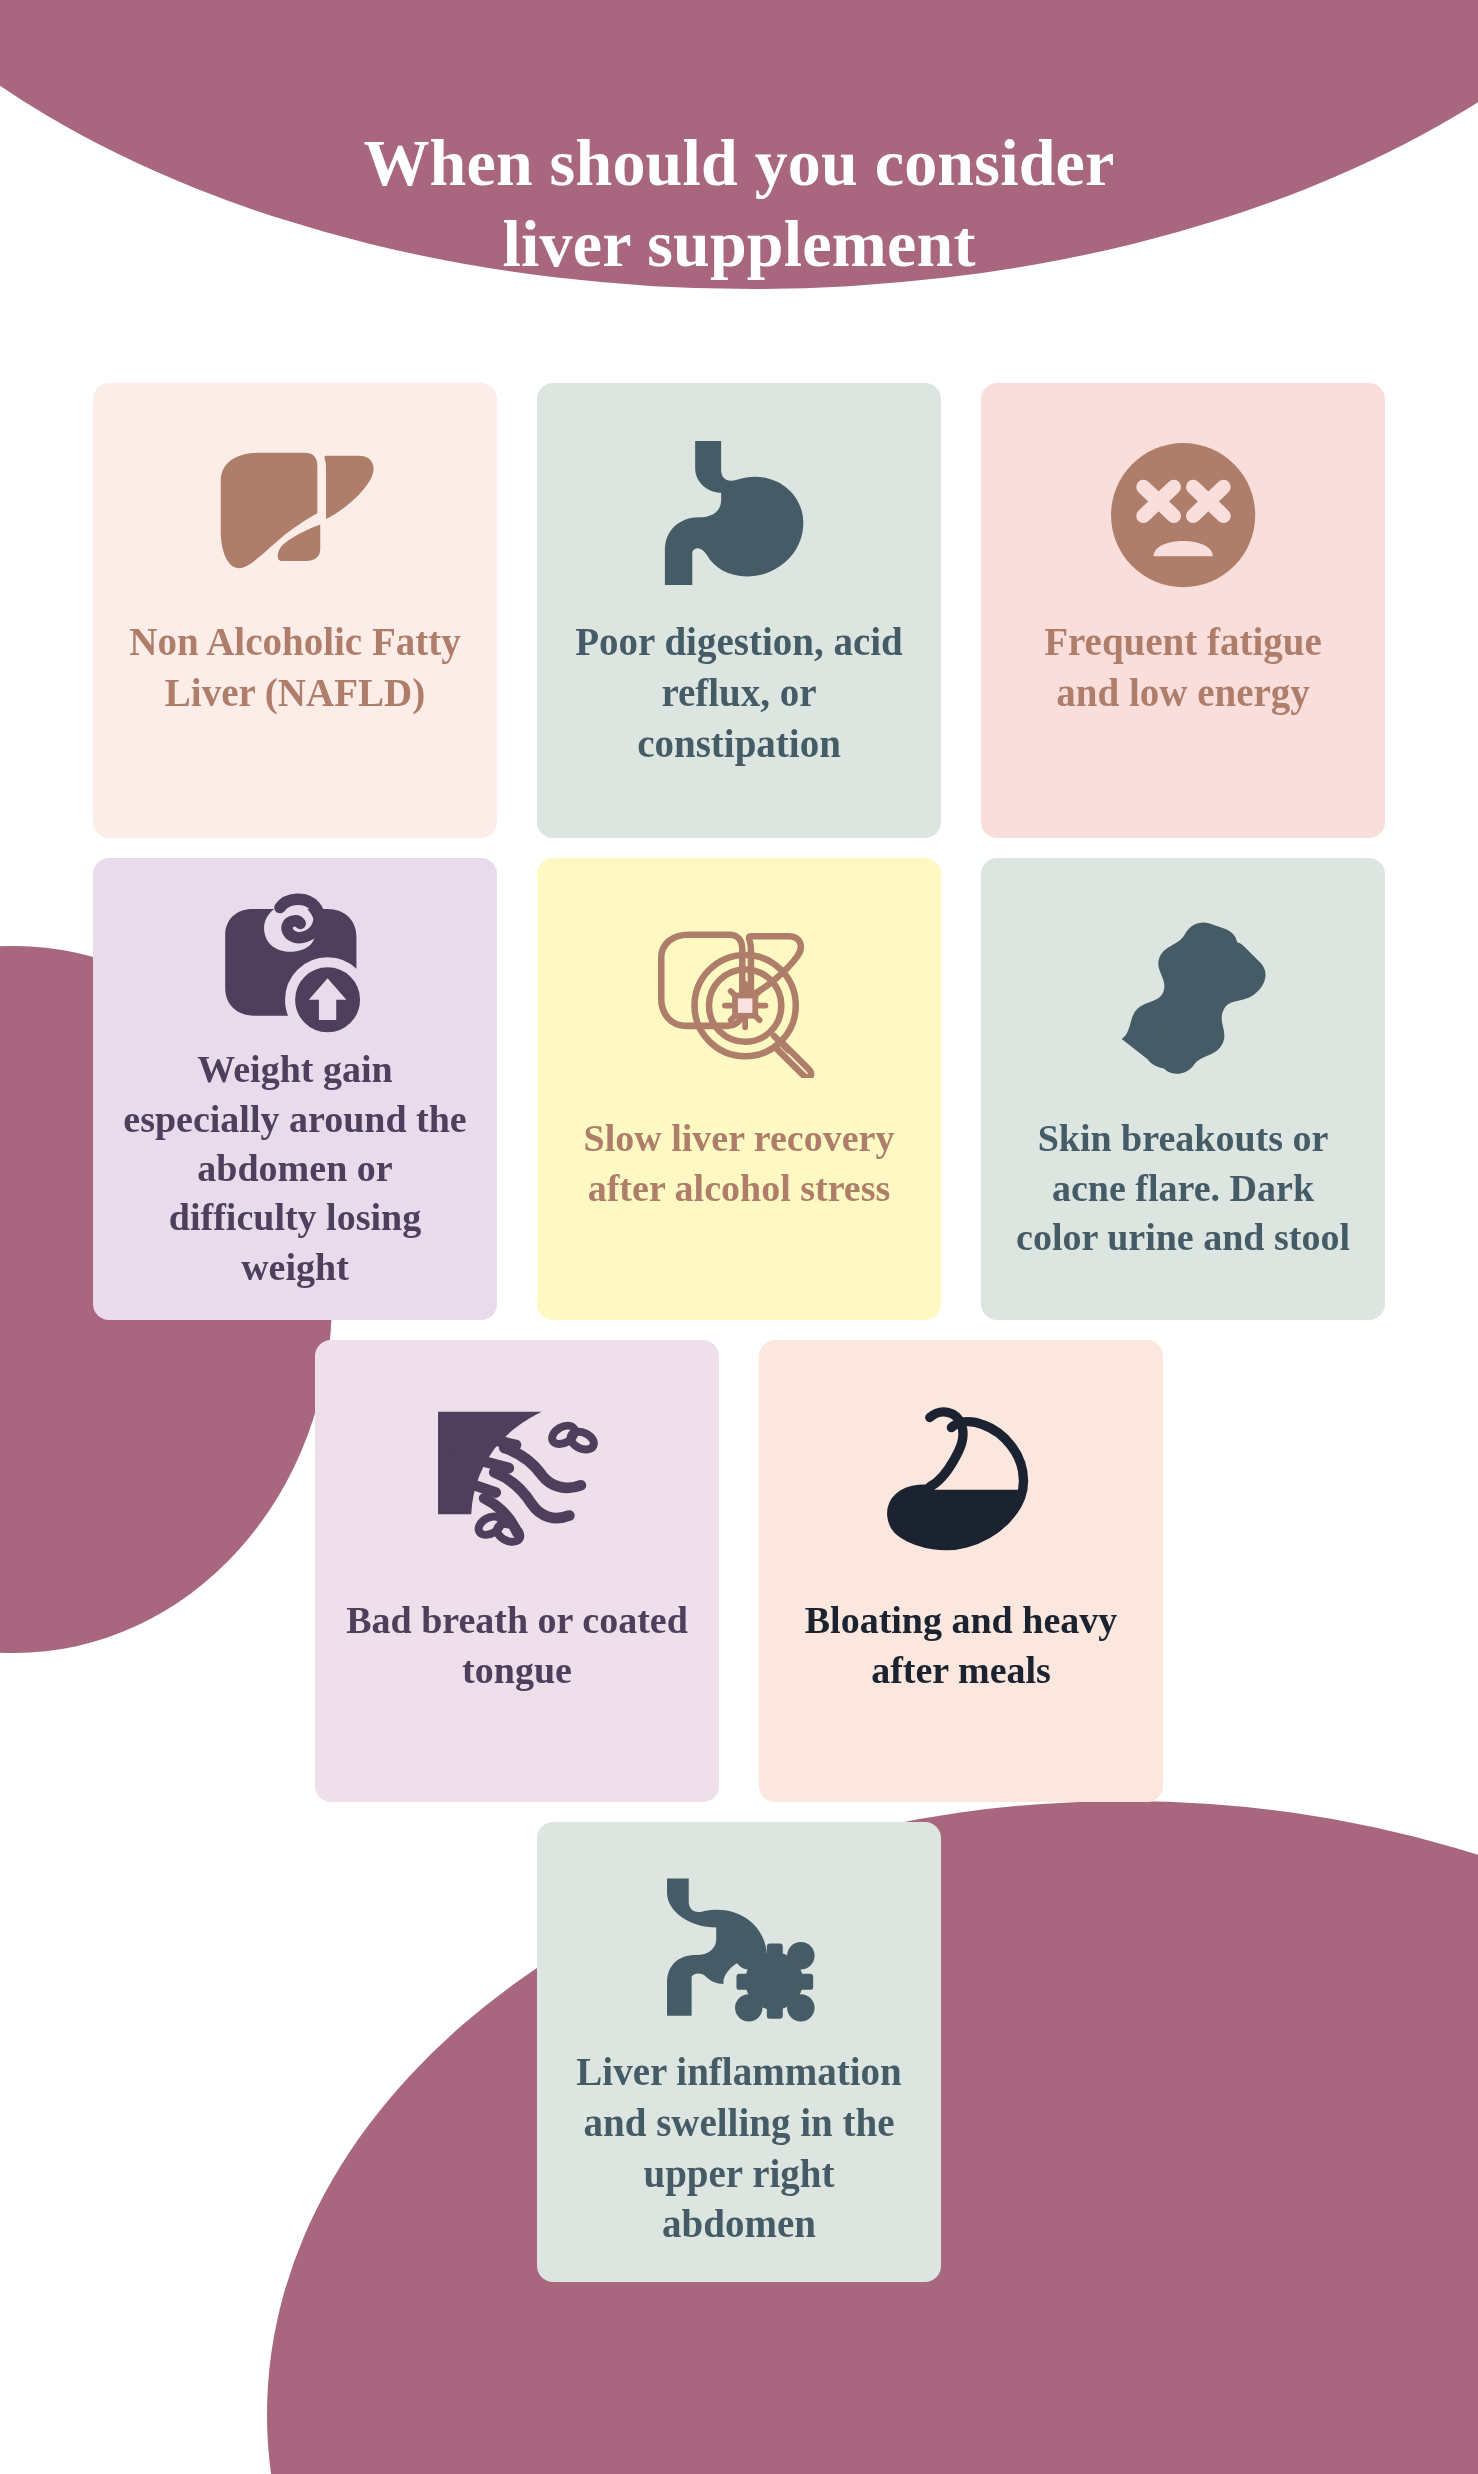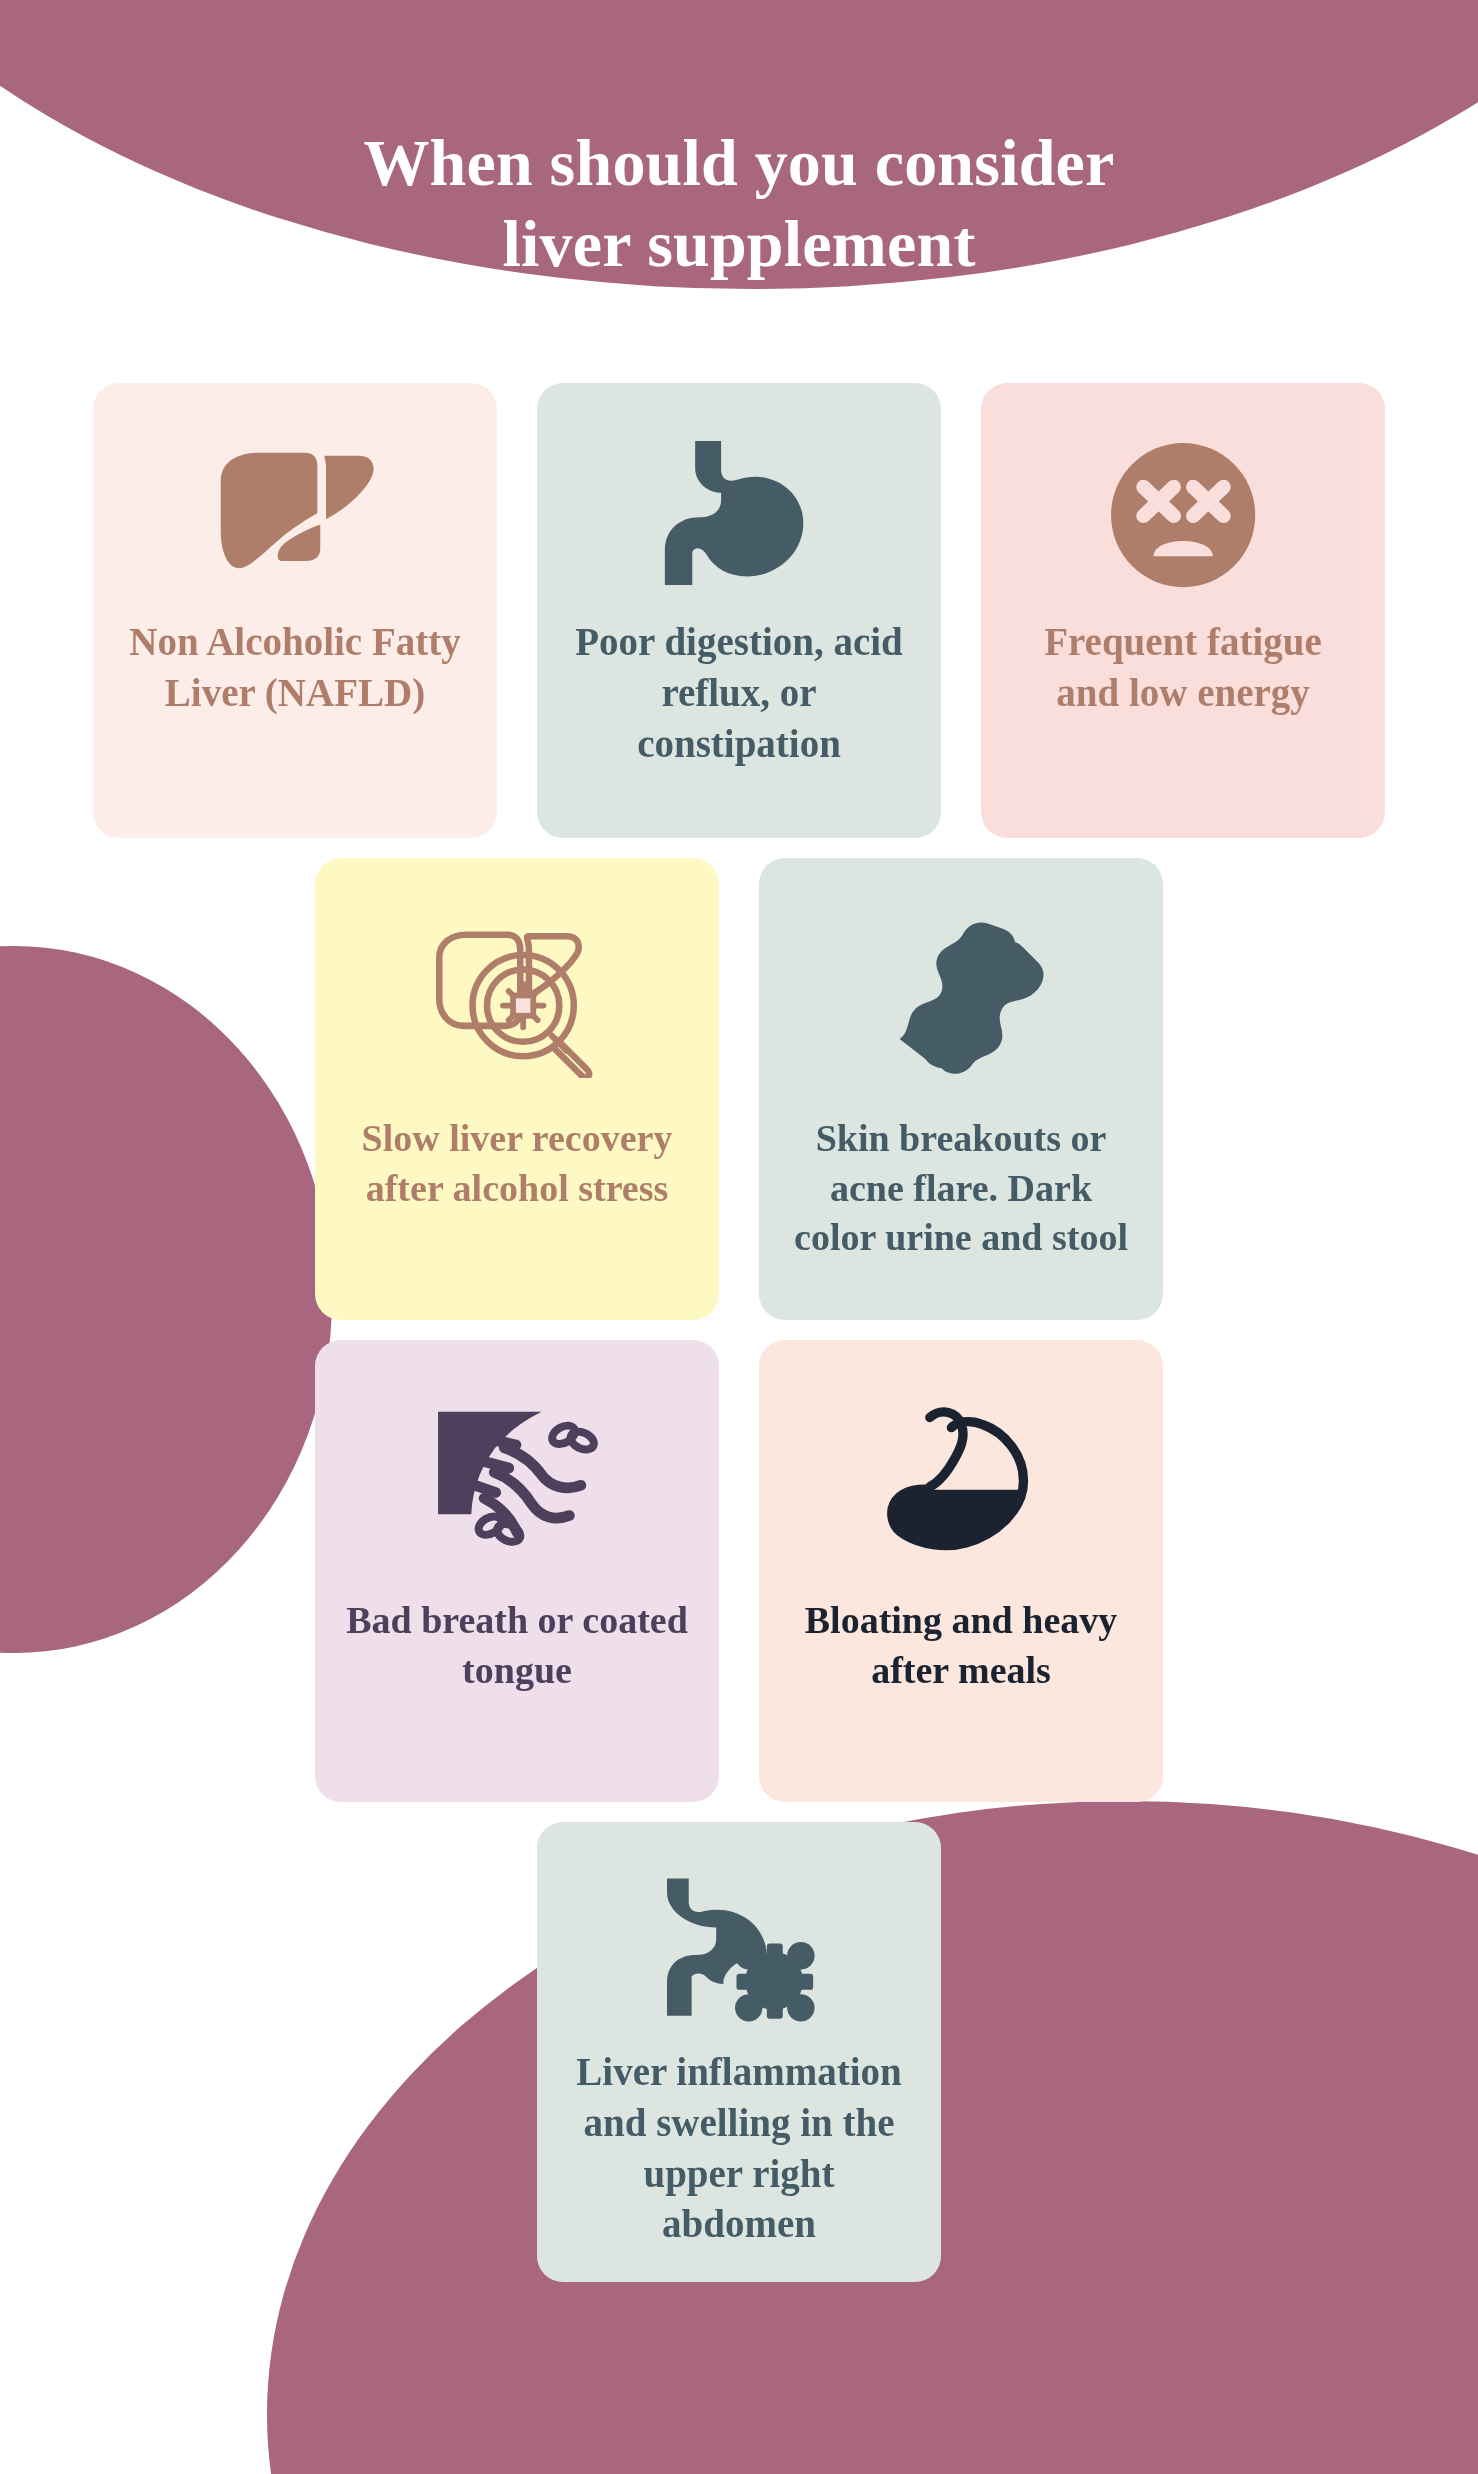--- a/index.html
+++ b/index.html
@@ -46,21 +46,21 @@
     position:absolute;left:0;top:383px;width:1478px;
     z-index:4;
     display:flex;flex-direction:column;align-items:center;
     gap:20px;
   }
   .row{display:flex;justify-content:center;gap:40px;width:1372px;}
   .row.last{justify-content:center;}
 
   .card{
     width:404px;
-    border-radius:26px;
+    border-radius:16px;
     box-sizing:border-box;
     padding:35px 29px 32px 29px;
     display:flex;flex-direction:column;align-items:center;
     text-align:center;
   }
   .card.r1{height:455px;}
   .card.r2{height:462px;}
   .card.r3{height:462px;}
   .card.r4{height:460px;}
 
@@ -148,20 +148,31 @@
             <path d="M66 164 C66 136 148 136 148 164 Z" fill="#FADEDB"></path>
           </svg>
         </div>
         <p class="card-label fg-brown">Frequent fatigue and low energy</p>
       </div>
 
     </div>
 
     <div class="row">
 
+      <div class="card r2 bg-lav">
+        <div class="icon-wrap">
+          <svg width="155" height="148" viewBox="0 0 215 205" aria-hidden="true">
+            <path d="M10 58 C10 36 26 22 48 22 L78 22 C62 34 60 54 70 68 C82 84 112 86 128 72 C140 60 138 38 124 22 L152 22 C176 22 192 38 192 60 L192 110 C176 96 152 92 132 102 C106 114 96 146 108 170 L50 170 C26 170 10 154 10 132 Z" fill="#4E3F5C"></path>
+            <path d="M86 20 C96 6 122 4 134 18 C146 32 140 54 122 60 C106 66 94 56 96 46 C98 38 110 36 114 42" fill="none" stroke="#4E3F5C" stroke-width="16" stroke-linecap="round"></path>
+            <circle cx="152" cy="148" r="52" fill="#4E3F5C" stroke="#E8DCEC" stroke-width="14"></circle>
+            <path d="M152 118 L178 148 L164 148 L164 176 L140 176 L140 148 L126 148 Z" fill="#E8DCEC"></path>
+          </svg>
+        </div>
+        <p class="card-label fg-purple">Weight gain especially around the abdomen or difficulty losing weight</p>
+      </div>
 
       <div class="card r2 bg-blush">
         <div class="icon-wrap">
           <svg width="170" height="152" viewBox="0 0 235 210" aria-hidden="true">
             <g fill="none" stroke="#AF7E6B" stroke-width="9" stroke-linejoin="round" stroke-linecap="round">
               <path d="M10 44 C10 24 26 12 48 12 L104 12 C116 12 122 20 122 32 L122 118 C122 130 114 138 100 138 L44 138 C24 138 10 122 10 100 Z"></path>
               <path d="M134 14 L186 14 C202 14 208 28 198 42 C184 62 152 88 134 96 L134 32 C134 20 128 14 134 14 Z"></path>
               <circle cx="126" cy="110" r="70"></circle>
               <circle cx="126" cy="110" r="50"></circle>
               <path d="M176 160 L214 198 C222 206 214 214 206 206 L168 168"></path>

